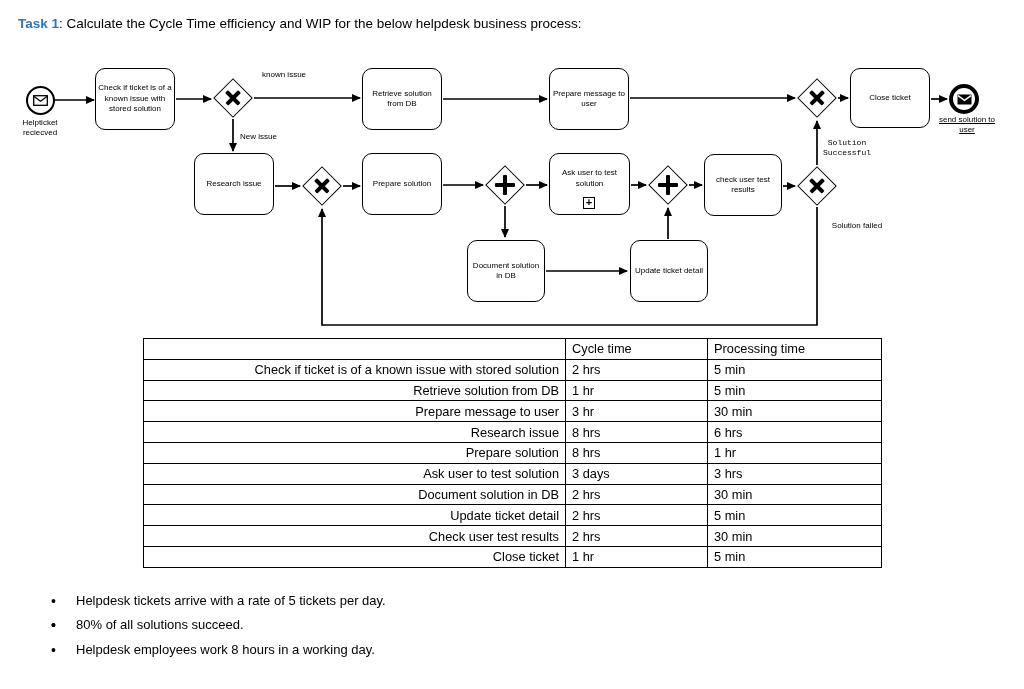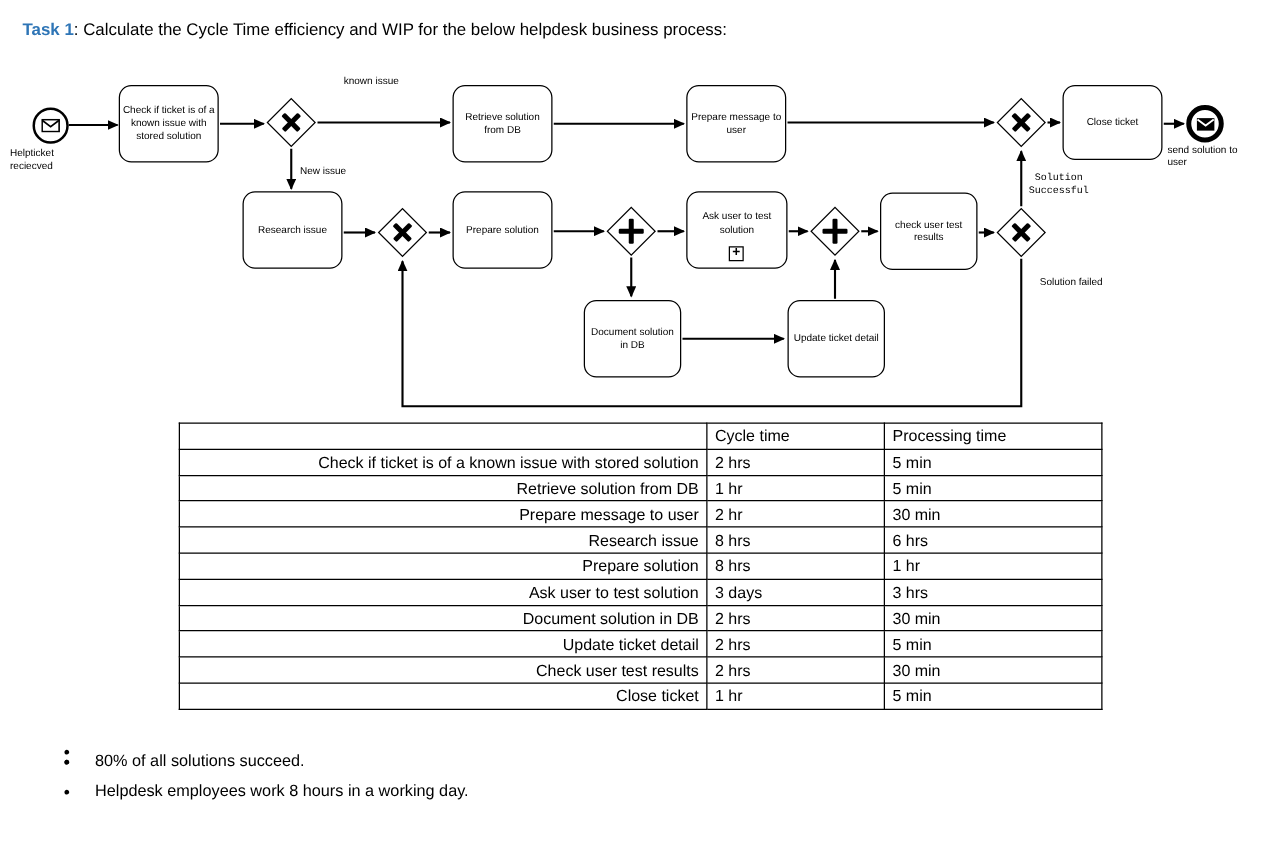--- a/index.html
+++ b/index.html
@@ -34,23 +34,23 @@
   .gw .p2{left:18.2px;top:10px;width:3.6px;height:20px;}
   #gw1{left:213px;top:78px;}  #gw2{left:797px;top:78px;}
   #gw3{left:302px;top:166px;} #gw4{left:485px;top:165px;}
   #gw5{left:648px;top:165px;} #gw6{left:797px;top:166px;}
 
   .event{position:absolute;border-radius:50%;background:#fff;box-sizing:border-box;display:flex;align-items:center;justify-content:center;}
   #ev-start{left:26px;top:86px;width:29px;height:29px;border:2px solid #000;}
   #ev-end{left:949px;top:84px;width:30px;height:30px;border:4.5px solid #000;}
 
   .lbl{position:absolute;font-size:8px;line-height:1.3;color:#000;}
-  #lbl-start  {left:8px;  top:118px;width:64px;}
-  #lbl-end    {left:934px;top:115px;width:66px;}
-  #lbl-known  {left:262px;top:60px; width:70px;text-align:center;}
+  #lbl-start  {left:8px;  top:118px;width:64px;text-align:center;}
+  #lbl-end    {left:934px;top:115px;width:66px;text-align:center;text-decoration:underline;}
+  #lbl-known  {left:262px;top:70px; width:70px;}
   #lbl-new    {left:240px;top:132px;width:60px;}
   #lbl-solsucc{left:820px;top:138px;width:54px;text-align:center;font-family:Liberation Mono, monospace;}
   #lbl-solfail{left:822px;top:221px;width:70px;text-align:center;}
 
   #sub-marker{position:absolute;left:583px;top:197px;width:12px;height:12px;border:1.4px solid #000;
     box-sizing:border-box;font-size:11px;font-weight:bold;line-height:8.5px;text-align:center;background:#fff;}
 
   
   .ttable{position:absolute;left:143px;top:338px;width:738px;border-collapse:collapse;table-layout:fixed;font-size:12.8px;}
   .ttable td{border:1.5px solid #000;height:19.8px;padding:0 6px;overflow:hidden;white-space:nowrap;}
@@ -182,21 +182,21 @@
         <td class="c2">2 hrs</td>
         <td class="c3">5 min</td>
   </tr>
   <tr>
     <td class="c1">Retrieve solution from DB</td>
         <td class="c2">1 hr</td>
         <td class="c3">5 min</td>
   </tr>
   <tr>
     <td class="c1">Prepare message to user</td>
-        <td class="c2">2 hr</td>
+        <td class="c2">3 hr</td>
         <td class="c3">30 min</td>
   </tr>
   <tr>
     <td class="c1">Research issue</td>
         <td class="c2">8 hrs</td>
         <td class="c3">6 hrs</td>
   </tr>
   <tr>
     <td class="c1">Prepare solution</td>
         <td class="c2">8 hrs</td>
@@ -224,17 +224,17 @@
   </tr>
   <tr>
     <td class="c1">Close ticket</td>
         <td class="c2">1 hr</td>
         <td class="c3">5 min</td>
   </tr>
 </tbody>
   </table>
 
 <ul class="notes">
-  <li><span class="blt">•</span></li>
+  <li><span class="blt">•</span><span>Helpdesk tickets arrive with a rate of 5 tickets per day.</span></li>
   <li><span class="blt">•</span></li>
   <li><span class="blt">•</span><span>80% of all solutions succeed.</span></li>
   <li><span class="blt">•</span><span>Helpdesk employees work 8 hours in a working day.</span></li>
 </ul>
 
 </body></html>

